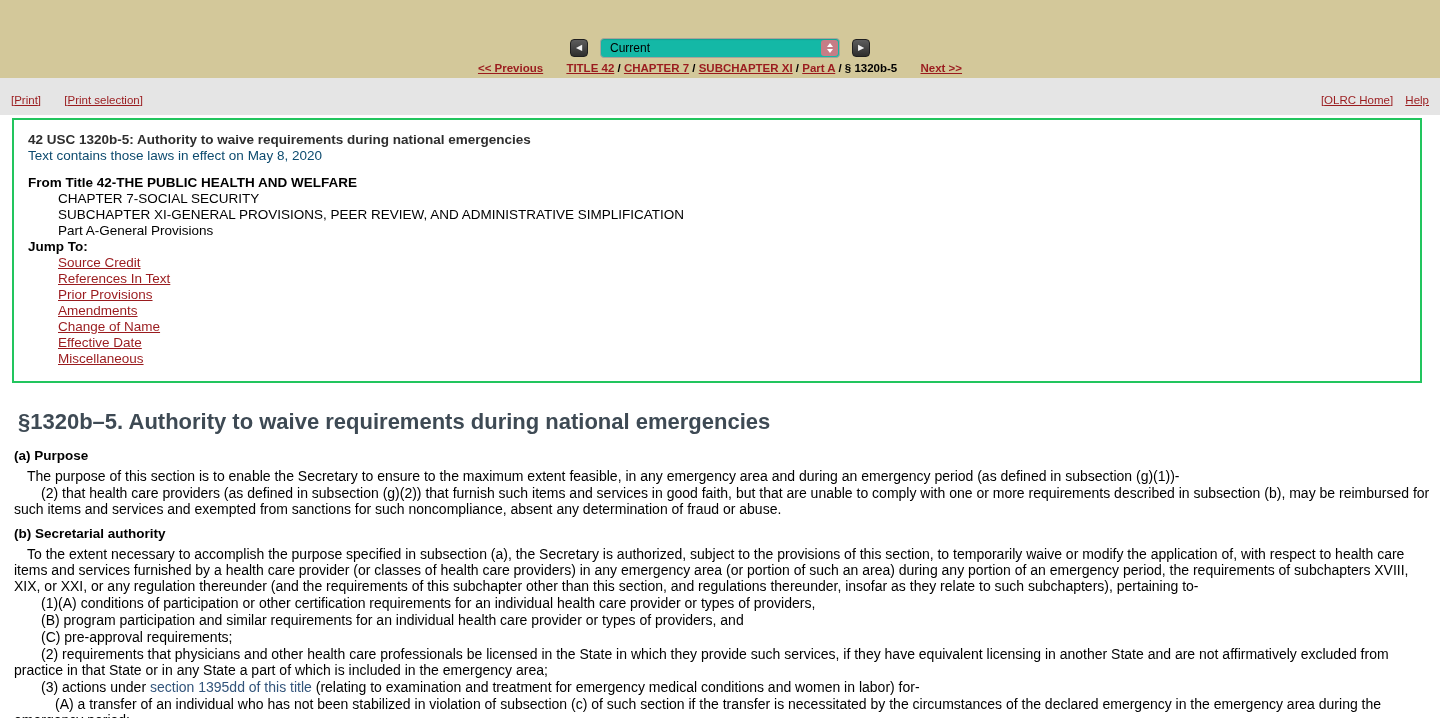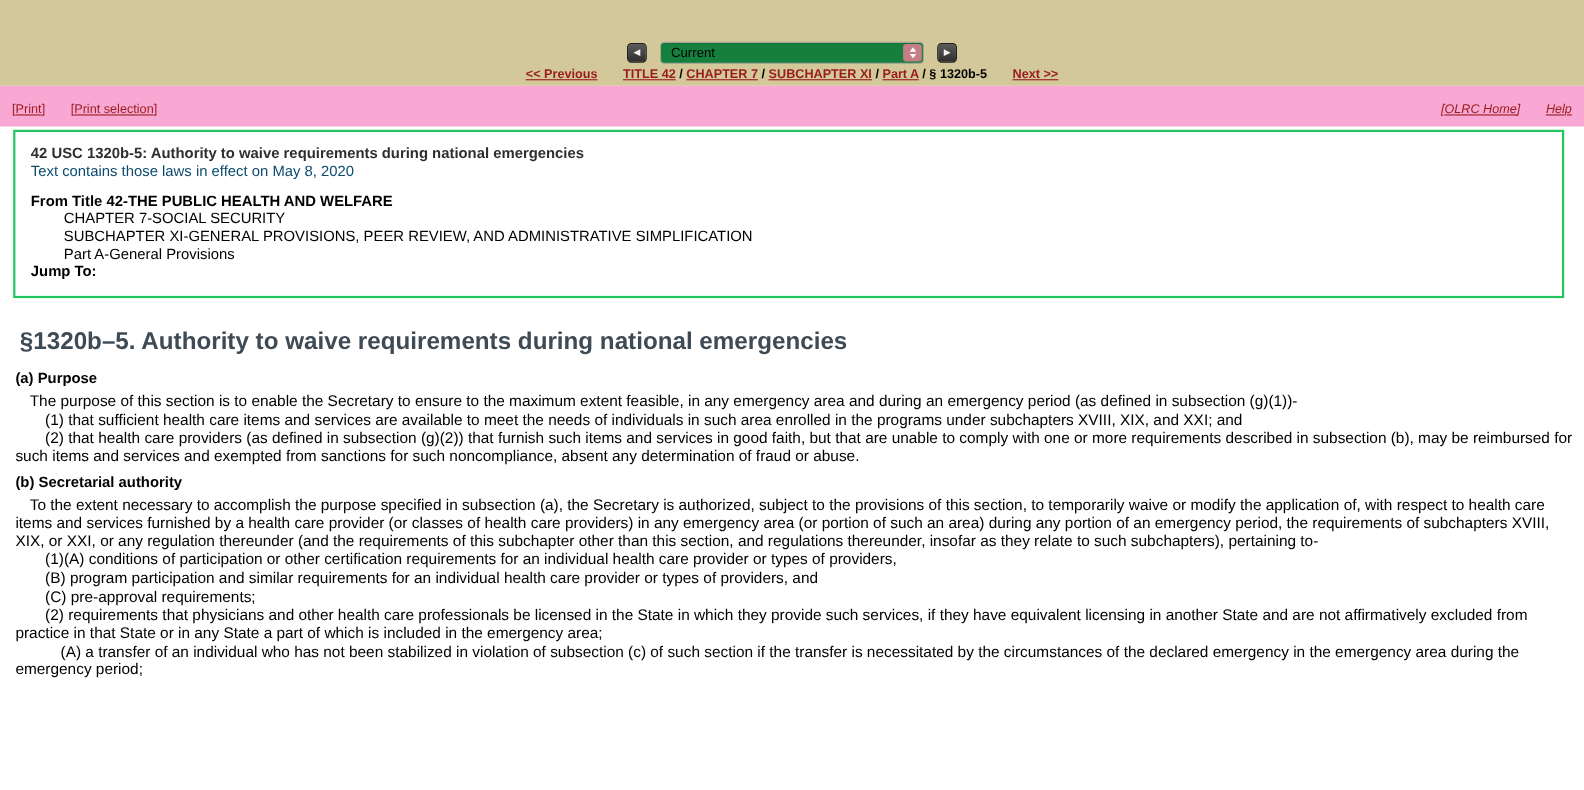--- a/index.html
+++ b/index.html
@@ -19,49 +19,49 @@
     padding-bottom: 4px;
   }
   .nav-controls { display: flex; align-items: center; gap: 12px; margin-bottom: 4px; }
   .nav-arrow {
     width: 18px; height: 18px; border: 1px solid #1f1f1f; border-radius: 4px;
     background: linear-gradient(#5d5d5d, #2e2e2e);
     color: #f2f2f2; font-size: 8px; line-height: 16px; text-align: center;
     padding: 0; cursor: pointer; font-family: "DejaVu Sans", sans-serif;
   }
   .version-select {
-    width: 240px; height: 20px; background: #15803d;
+    width: 240px; height: 20px; background: #14b8a6;
     border: 1px solid #a8a39b; border-radius: 4px;
     display: flex; align-items: center; justify-content: space-between;
     padding: 0 1px 0 9px; font-size: 12px; cursor: pointer;
     box-shadow: inset 0 1px 1px rgba(0,0,0,0.12);
   }
   .select-stepper {
     width: 17px; height: 16px; border-radius: 3px; background: #c67d86;
     display: flex; flex-direction: column; align-items: center; justify-content: center; gap: 2px;
   }
   .chev-up { width: 0; height: 0; border-left: 3px solid transparent; border-right: 3px solid transparent; border-bottom: 4px solid #fff; }
   .chev-down { width: 0; height: 0; border-left: 3px solid transparent; border-right: 3px solid transparent; border-top: 4px solid #fff; }
 
   .breadcrumb { font-size: 11.5px; font-weight: bold; white-space: nowrap; }
   .breadcrumb a { color: #9a1b1e; text-decoration: underline; cursor: pointer; }
   .bc-middle { margin: 0 20px; }
   .bc-sep { color: #000; }
   .bc-current { color: #000; }
 
   
   .printbar {
-    height: 37px; background: #f9a8d4;
+    height: 37px; background: #e5e5e5;
     display: flex; align-items: center; justify-content: space-between;
     padding: 6px 11px 0 11px; font-size: 11.5px;
   }
   .printbar a { color: #9a1b1e; text-decoration: underline; cursor: pointer; }
   .pb-bracket { color: #9a1b1e; }
   .pb-left > span.pb-item { margin-right: 20px; }
-  .pb-right > span.pb-item { margin-left: 20px; font-style: italic; }
+  .pb-right > span.pb-item { margin-left: 9px; }
 
   
   .info-box {
     margin: 3px 18px 0 12px;
     border: 2px solid #22c55e; background: #fff;
     padding: 12px 14px 14px 14px;
     font-size: 13.5px; line-height: 16px;
   }
   .box-title { font-weight: bold; color: #2e2e2e; }
   .box-effective { color: #0c4a6e; margin-bottom: 11px; }
@@ -119,30 +119,39 @@
 <div class="info-box">
   <div class="box-title">42 USC 1320b-5: Authority to waive requirements during national emergencies</div>
   <div class="box-effective">Text contains those laws in effect on May 8, 2020</div>
   <div class="from-title">From Title 42-THE PUBLIC HEALTH AND WELFARE</div>
   <div id="hierarchy">
       <div class="hier-line">CHAPTER 7-SOCIAL SECURITY</div>
       <div class="hier-line">SUBCHAPTER XI-GENERAL PROVISIONS, PEER REVIEW, AND ADMINISTRATIVE SIMPLIFICATION</div>
       <div class="hier-line">Part A-General Provisions</div>
     </div>
   <div class="jump-label">Jump To:</div>
+  <div id="jump-links">
+      <a class="jump-link">Source Credit</a>
+      <a class="jump-link">References In Text</a>
+      <a class="jump-link">Prior Provisions</a>
+      <a class="jump-link">Amendments</a>
+      <a class="jump-link">Change of Name</a>
+      <a class="jump-link">Effective Date</a>
+      <a class="jump-link">Miscellaneous</a>
+    </div>
 </div>
 
 <div class="statute">
   <div class="section-heading">§1320b–5. Authority to waive requirements during national emergencies</div>
   <div id="statute-body">
       <div class="sec-label">(a) Purpose</div>
       <div class="stat-para ind1">The purpose of this section is to enable the Secretary to ensure to the maximum extent feasible, in any emergency area and during an emergency period (as defined in subsection (g)(1))-</div>
-      <div class="stat-para ind2">(1) that sufficient health care items and services are available to meet the needs of individuals in such area enrolled in the programs under subchapters XVIII, XIX, and XXI; and</div>
       <div class="stat-para ind2">(2) that health care providers (as defined in subsection (g)(2)) that furnish such items and services in good faith, but that are unable to comply with one or more requirements described in subsection (b), may be reimbursed for such items and services and exempted from sanctions for such noncompliance, absent any determination of fraud or abuse.</div>
       <div class="sec-label">(b) Secretarial authority</div>
       <div class="stat-para ind1">To the extent necessary to accomplish the purpose specified in subsection (a), the Secretary is authorized, subject to the provisions of this section, to temporarily waive or modify the application of, with respect to health care items and services furnished by a health care provider (or classes of health care providers) in any emergency area (or portion of such an area) during any portion of an emergency period, the requirements of subchapters XVIII, XIX, or XXI, or any regulation thereunder (and the requirements of this subchapter other than this section, and regulations thereunder, insofar as they relate to such subchapters), pertaining to-</div>
       <div class="stat-para ind2">(1)(A) conditions of participation or other certification requirements for an individual health care provider or types of providers,</div>
       <div class="stat-para ind2">(B) program participation and similar requirements for an individual health care provider or types of providers, and</div>
       <div class="stat-para ind2">(C) pre-approval requirements;</div>
       <div class="stat-para ind2">(2) requirements that physicians and other health care professionals be licensed in the State in which they provide such services, if they have equivalent licensing in another State and are not affirmatively excluded from practice in that State or in any State a part of which is included in the emergency area;</div>
+      <div class="stat-para ind2">(3) actions under <a class="body-link">section 1395dd of this title</a> (relating to examination and treatment for emergency medical conditions and women in labor) for-</div>
       <div class="stat-para ind3">(A) a transfer of an individual who has not been stabilized in violation of subsection (c) of such section if the transfer is necessitated by the circumstances of the declared emergency in the emergency area during the emergency period;</div>
     </div>
 </div>
 
 </body></html>

